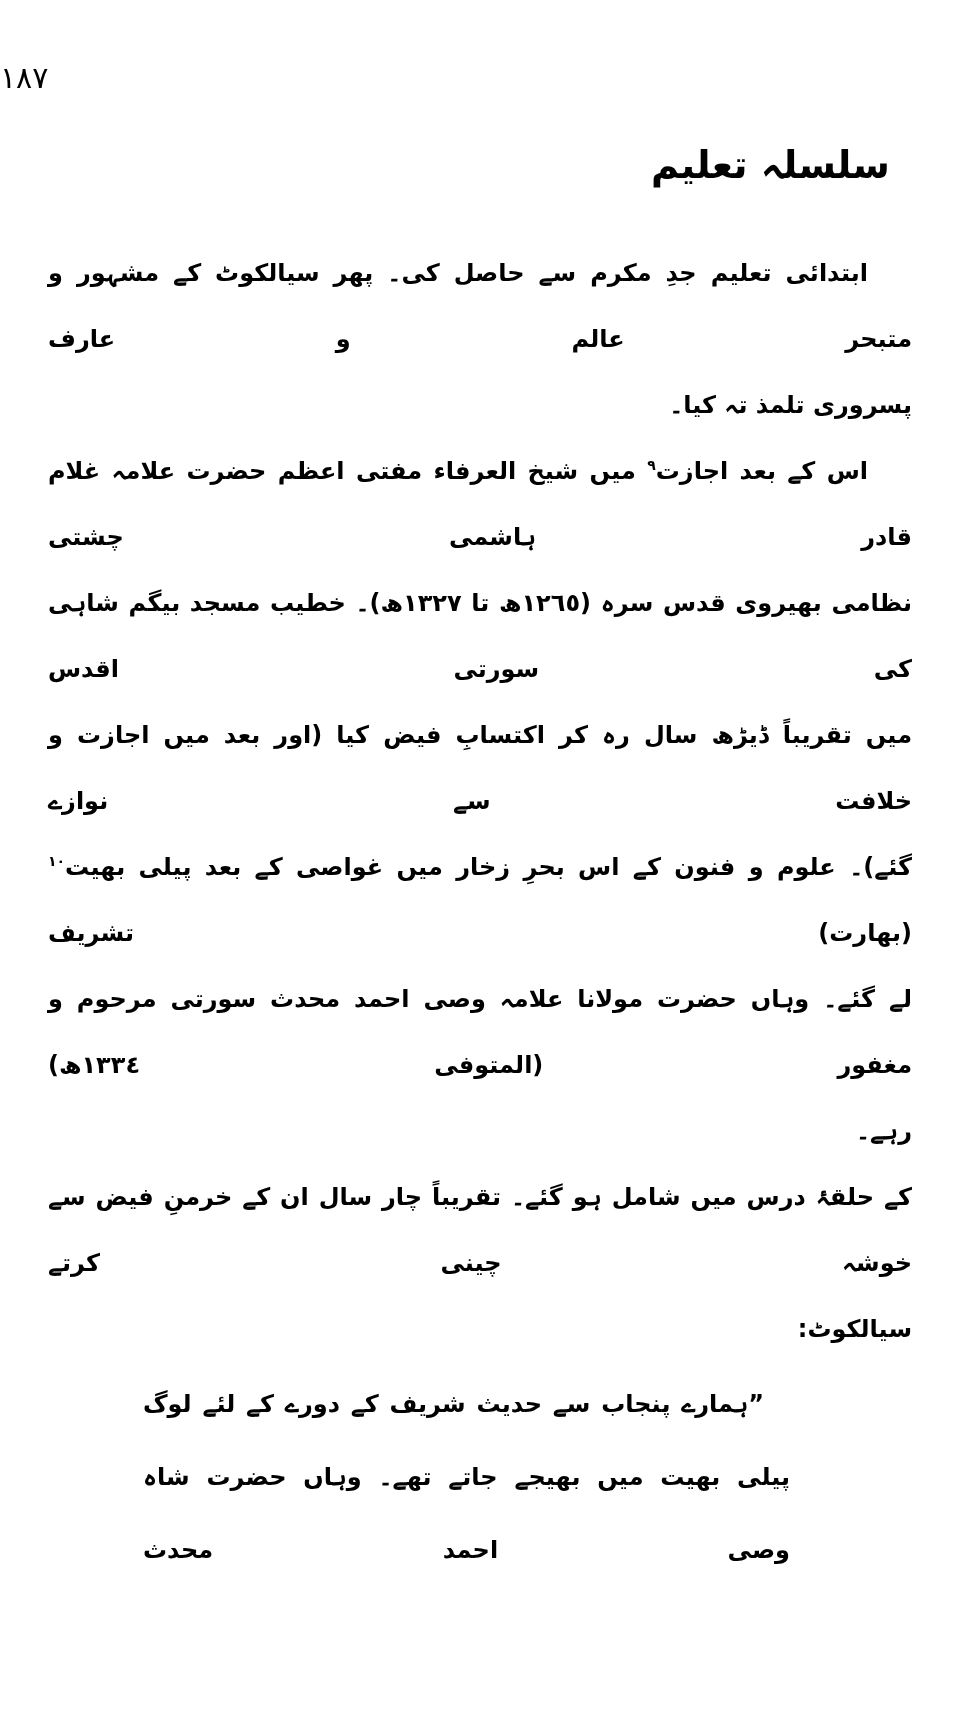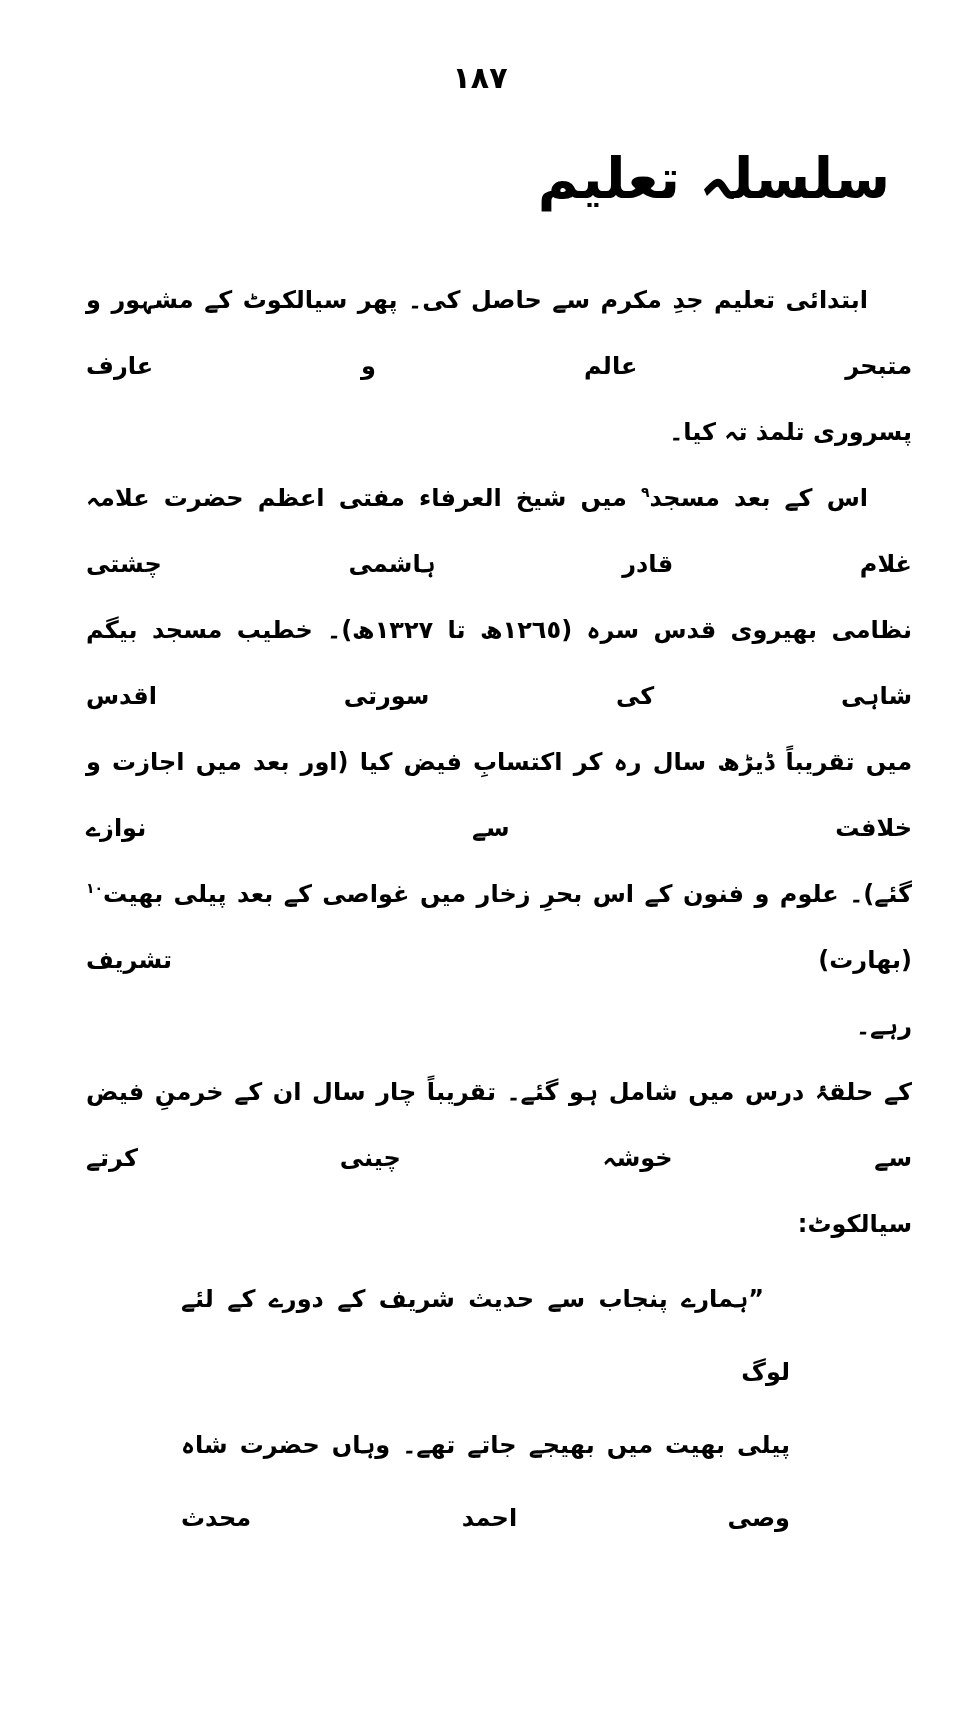--- a/index.html
+++ b/index.html
@@ -12,50 +12,49 @@
     width: 960px;
     height: 1724px;
     margin: 0 auto;
     background: #ffffff;
     color: #000000;
     font-family: "DejaVu Sans", sans-serif;
     overflow: hidden;
   }
   .page-number {
     padding-top: 60px;
-    text-align: center;
+    text-align: left;
     font-size: 30px;
-    font-weight: bold;
+    font-weight: normal;
     letter-spacing: 2px;
     direction: rtl;
   }
   .heading {
     margin: 42px 70px 0 0;
     text-align: right;
     direction: rtl;
-    font-size: 56px;
+    font-size: 38px;
     font-weight: bold;
     line-height: 1.5;
   }
   .body-text {
     margin: 0 48px;
     direction: rtl;
   }
   .body-text.first-block {
     margin-top: 46px;
   }
   .line {
     direction: rtl;
     font-size: 24px;
     font-weight: bold;
     line-height: 66px;
     text-align: justify;
     text-align-last: justify;
     white-space: normal;
-    margin-left: 38px;
   }
   .line.indent {
     text-indent: 44px;
   }
   .line.short {
     text-align-last: right;
   }
   .fn {
     font-size: 14px;
     font-weight: bold;
@@ -81,24 +80,25 @@
   <div class="page-number">١٨٧</div>
 
   <h1 class="heading">سلسلہ تعلیم</h1>
 
   <div class="body-text first-block">
     <div class="line indent">ابتدائی تعلیم جدِ مکرم سے حاصل کی۔ پھر سیالکوٹ کے مشہور و متبحر عالم و عارف</div>
     <div class="line short">پسروری تلمذ تہ کیا۔</div>
   </div>
 
   <div class="body-text">
-    <div class="line indent"><span>اس کے بعد مسجد</span><sup class="fn">٩</sup><span> میں شیخ العرفاء مفتی اعظم حضرت علامہ غلام قادر ہاشمی چشتی</span></div>
+    <div class="line indent"><span>اس کے بعد اجازت</span><sup class="fn">٩</sup><span> میں شیخ العرفاء مفتی اعظم حضرت علامہ غلام قادر ہاشمی چشتی</span></div>
     <div class="line">نظامی بھیروی قدس سرہ (١٢٦٥ھ تا ١٣٢٧ھ)۔ خطیب مسجد بیگم شاہی کی سورتی اقدس</div>
     <div class="line">میں تقریباً ڈیڑھ سال رہ کر اکتسابِ فیض کیا (اور بعد میں اجازت و خلافت سے نوازے</div>
     <div class="line"><span>گئے)۔ علوم و فنون کے اس بحرِ زخار میں غواصی کے بعد پیلی بھیت</span><sup class="fn">١٠</sup><span> (بھارت) تشریف</span></div>
+    <div class="line">لے گئے۔ وہاں حضرت مولانا علامہ وصی احمد محدث سورتی مرحوم و مغفور (المتوفی ١٣٣٤ھ)</div>
     <div class="line short">رہے۔</div>
     <div class="line">کے حلقۂ درس میں شامل ہو گئے۔ تقریباً چار سال ان کے خرمنِ فیض سے خوشہ چینی کرتے</div>
     <div class="line short">سیالکوٹ:</div>
   </div>
 
   <div class="quote-block">
     <div class="line q-first">”ہمارے پنجاب سے حدیث شریف کے دورے کے لئے لوگ</div>
     <div class="line">پیلی بھیت میں بھیجے جاتے تھے۔ وہاں حضرت شاہ وصی احمد محدث</div>
 
   </div>

